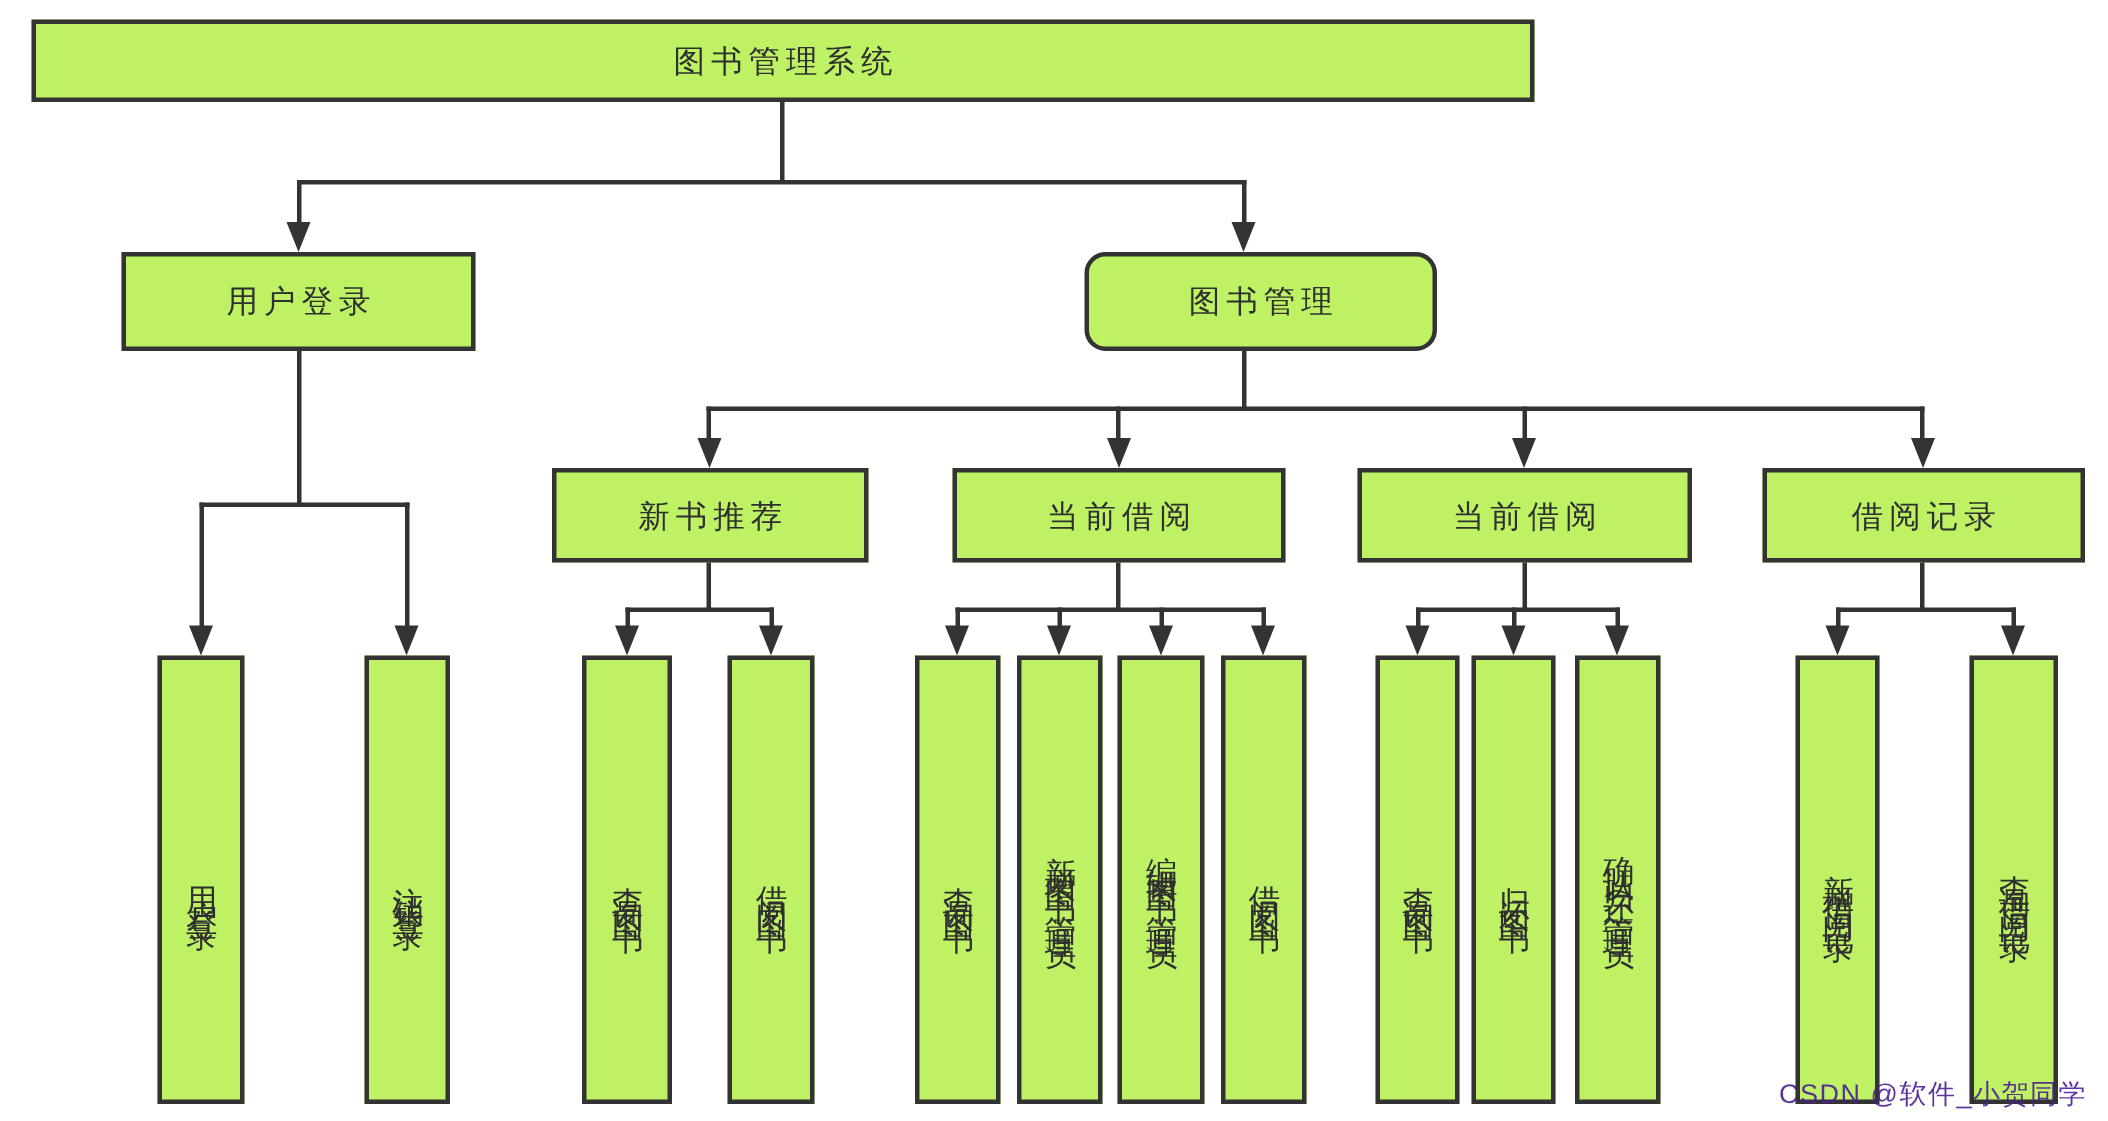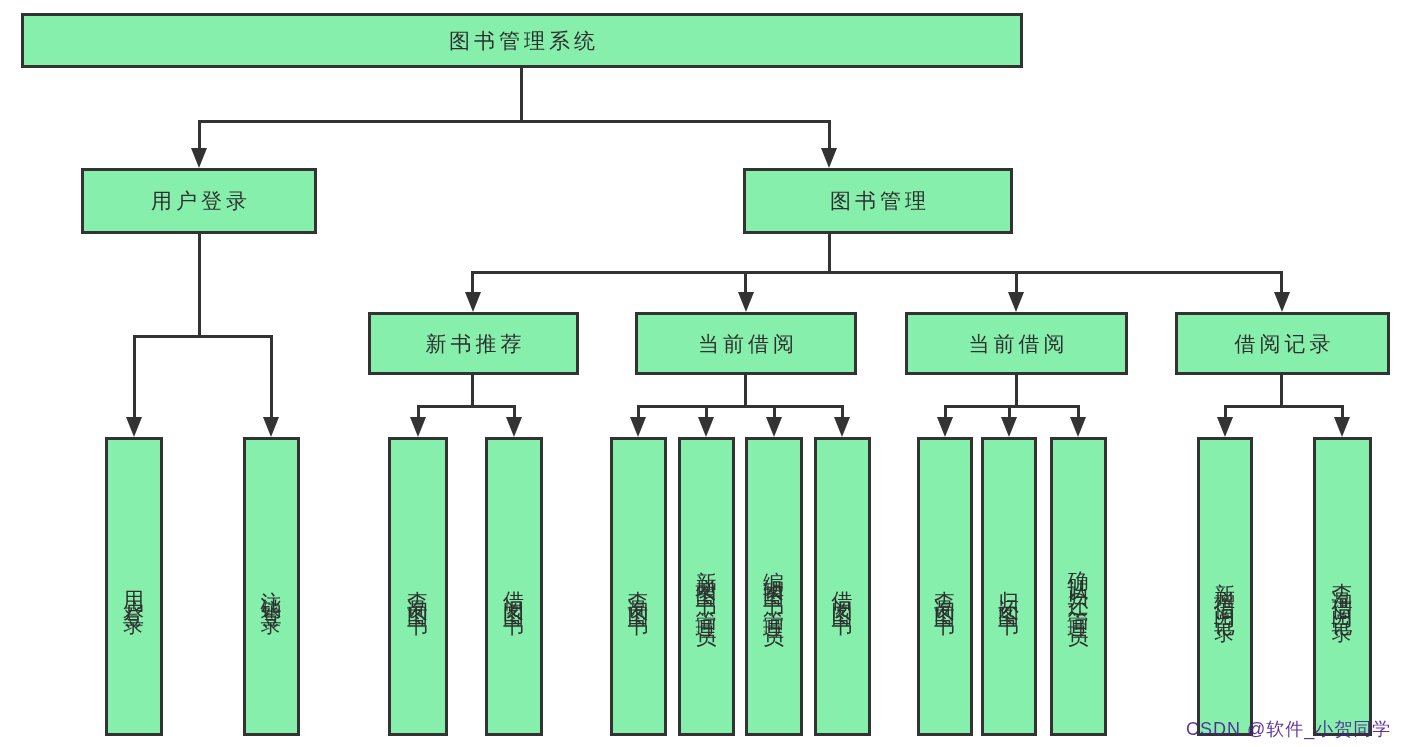--- a/index.html
+++ b/index.html
@@ -12,21 +12,21 @@
     position: relative;
     width: 1405px;
     height: 747px;
     background: #ffffff;
     overflow: hidden;
   }
   .box {
     position: absolute;
     box-sizing: border-box;
     border: 3px solid #333333;
-    background: #86efac;
+    background: #bef264;
     display: flex;
     align-items: center;
     justify-content: center;
     color: #2f2f2f;
   }
   .hbox {
     font-size: 21px;
     letter-spacing: 4px;
     text-indent: 4px;
     white-space: nowrap;
@@ -70,21 +70,21 @@
   <div class="box hbox" style="left:21px; top:13px; width:1002px; height:55px;">图书管理系统</div>
 
   <div class="line" style="left:520px; top:68px; width:3px; height:54px;"></div>
   <div class="line" style="left:198px; top:120px; width:633px; height:3px;"></div>
   <div class="line" style="left:198px; top:120px; width:3px; height:30px;"></div>
   <div class="arrowhead" style="left:191px; top:148px;"></div>
   <div class="line" style="left:828px; top:120px; width:3px; height:30px;"></div>
   <div class="arrowhead" style="left:821px; top:148px;"></div>
 
   <div class="box hbox" style="left:81px; top:168px; width:236px; height:66px;">用户登录</div>
-  <div class="box hbox" style="left:743px; top:168px; width:270px; height:66px;">图书管理</div>
+  <div class="box hbox" style="left:723px; top:168px; width:235px; height:66px;border-radius:14px;">图书管理</div>
 
   <div class="line" style="left:198px; top:234px; width:3px; height:104px;"></div>
   <div class="line" style="left:133px; top:335px; width:140px; height:3px;"></div>
   <div class="line" style="left:133px; top:335px; width:3px; height:85px;"></div>
   <div class="arrowhead" style="left:126px; top:417px;"></div>
   <div class="line" style="left:270px; top:335px; width:3px; height:85px;"></div>
   <div class="arrowhead" style="left:263px; top:417px;"></div>
 
   <div class="line" style="left:828px; top:234px; width:3px; height:40px;"></div>
   <div class="line" style="left:471px; top:271px; width:812px; height:3px;"></div>

